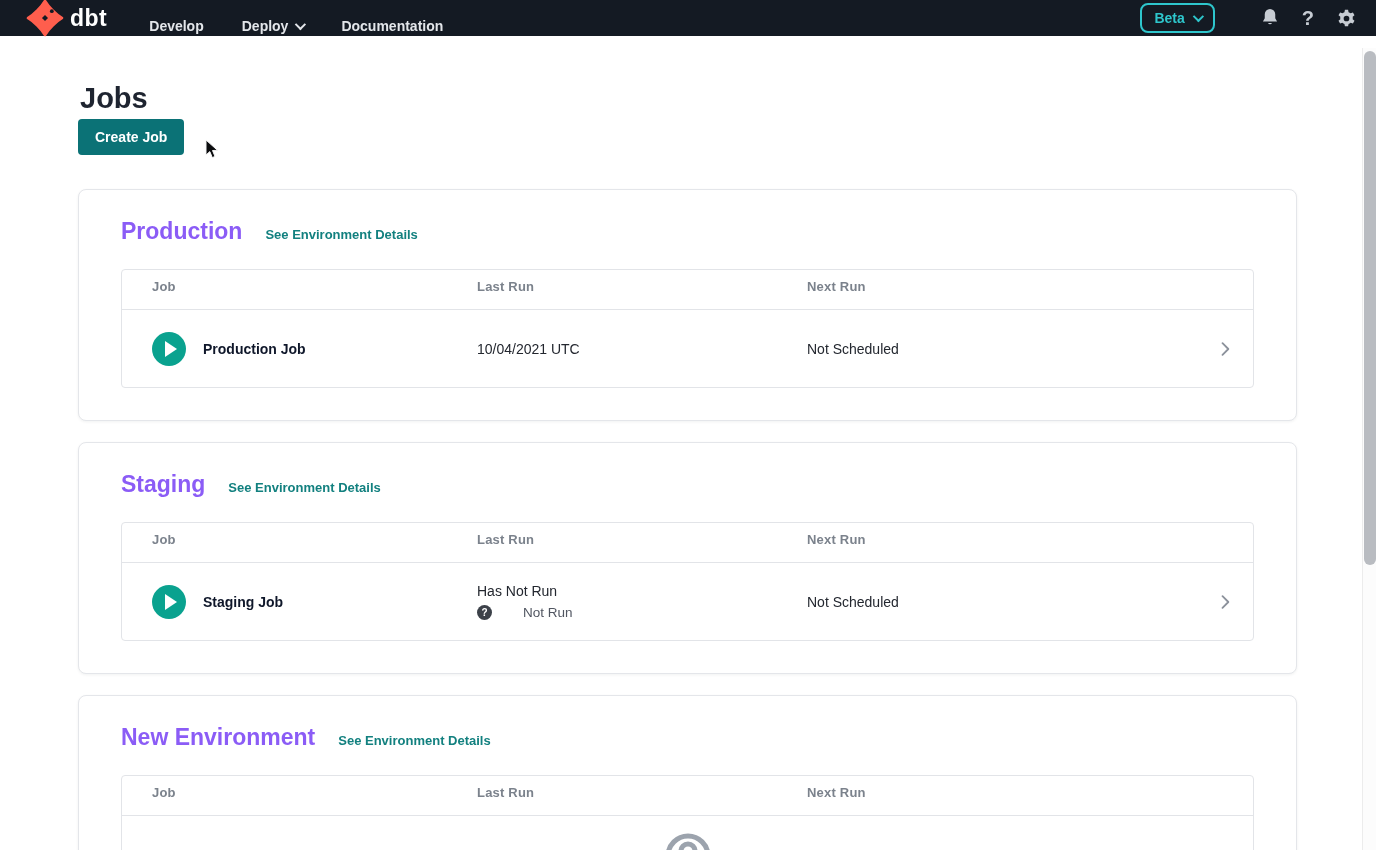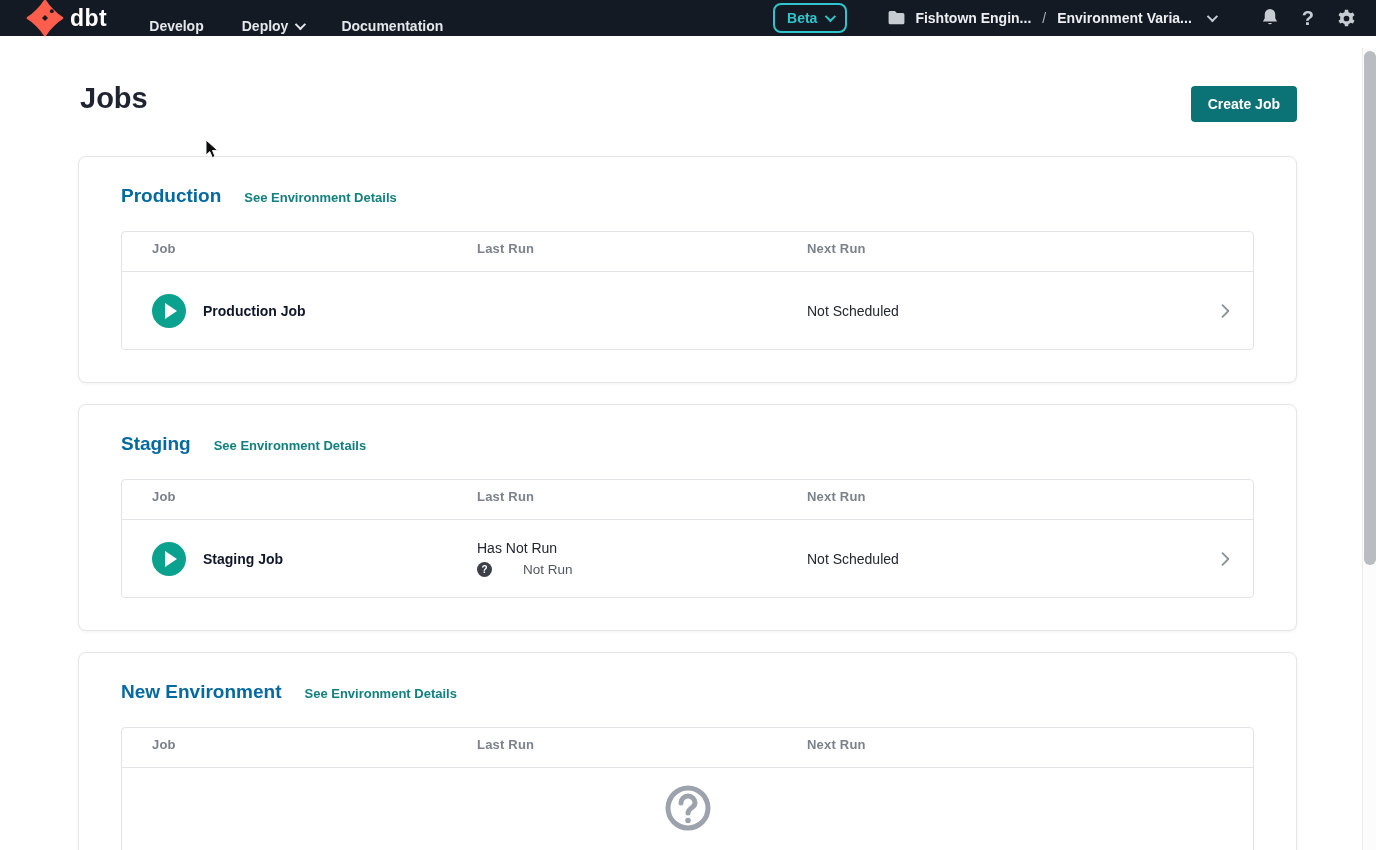--- a/index.html
+++ b/index.html
@@ -47,38 +47,38 @@
   .breadcrumb { display: flex; align-items: center; gap: 9px; color: #eceef1; font-size: 14px; font-weight: 700; }
   .breadcrumb .sep { color: #aab0b8; font-weight: 400; padding: 0 2px; }
   .breadcrumb .crumb { cursor: pointer; }
   .breadcrumb .chev { border-color: #c7ccd3; margin-left: 6px; }
   .nav-icons { display: flex; align-items: center; gap: 23px; margin-left: 6px; }
   .nav-icon { cursor: pointer; display: flex; align-items: center; }
   .help-glyph { color: #c7ccd3; font-size: 20px; font-weight: 700; line-height: 1; }
 
   
   .content { padding: 0 79px 0 78px; }
-  .page-head { display: flex; align-items: flex-start; justify-content: space-between; margin-top: 46px; margin-bottom: 34px; }
+  .page-head { display: flex; align-items: flex-start; justify-content: space-between; margin-top: 46px; margin-bottom: 34px; flex-direction: column; }
   .page-title { color: #1e2430; font-size: 29px; font-weight: 700; padding-left: 2px; }
   .create-job-btn {
     background: #0b7276; color: #ffffff; border: none; border-radius: 4px;
     font-family: "Liberation Sans", sans-serif; font-size: 14px; font-weight: 600;
     padding: 10px 17px; cursor: pointer; margin-top: 4px;
   }
 
   .env-card {
     background: #ffffff;
     border: 1px solid #e4e6ea;
     border-radius: 8px;
     box-shadow: 0 1px 3px rgba(20,26,35,0.06);
     padding: 28px 42px 32px 42px;
     margin-bottom: 21px;
   }
   .env-head { display: flex; align-items: baseline; gap: 23px; margin-bottom: 24px; }
-  .env-name { color: #0369a1; font-size: 19px; font-weight: 700; }
+  .env-name { color: #8b5cf6; font-size: 23px; font-weight: 700; }
   .env-link { color: #12807f; font-size: 13px; font-weight: 700; text-decoration: none; cursor: pointer; }
 
   .jobs-table { border: 1px solid #e2e4e8; border-radius: 4px; }
   .t-head {
     display: grid; grid-template-columns: 325px 330px 1fr 56px;
     padding: 0 0 6px 30px; height: 40px; align-items: center;
     border-bottom: 1px solid #e2e4e8;
   }
   .t-head .th { color: #7b828c; font-size: 13px; font-weight: 600; letter-spacing: 0.2px; }
   .t-row {
@@ -151,31 +151,20 @@
       <a class="nav-item">
         <span>Documentation</span>
       </a>
     </nav>
   </div>
   <div class="nav-right">
     <button class="beta-badge">
       <span>Beta</span>
       <span class="chev"></span>
     </button>
-    <div class="breadcrumb">
-      <span class="nav-icon">
-        <svg width="19" height="16" viewBox="0 0 24 20" fill="#c7ccd3">
-          <path d="M2 3 a2 2 0 0 1 2-2 h6 l2.4 2.6 H20 a2 2 0 0 1 2 2 V16 a2 2 0 0 1-2 2 H4 a2 2 0 0 1-2-2 Z"></path>
-        </svg>
-      </span>
-      <span class="crumb">Fishtown Engin...</span>
-      <span class="sep">/</span>
-      <span class="crumb">Environment Varia...</span>
-      <span class="chev"></span>
-    </div>
     <div class="nav-icons">
       <span class="nav-icon">
         <svg width="18" height="20" viewBox="0 0 24 26" fill="#c7ccd3">
           <path d="M12 1 a7 7 0 0 0-7 7 v5.2 L2.6 17.5 h18.8 L19 13.2 V8 a7 7 0 0 0-7-7 Z"></path>
           <path d="M9.4 19.5 a2.7 2.7 0 0 0 5.2 0 Z"></path>
         </svg>
       </span>
       <span class="nav-icon help-glyph">?</span>
       <span class="nav-icon">
         <svg width="19" height="19" viewBox="0 0 24 24" fill="#c7ccd3">
@@ -205,20 +194,21 @@
         <span></span>
       </div>
       <div class="t-row">
         <div class="job-cell">
           <button class="play-btn">
             <span class="play-tri"></span>
           </button>
           <span class="job-name">Production Job</span>
         </div>
         <div class="lastrun-cell">
+          <span class="lastrun-date">10/04/2021 UTC</span>
         </div>
         <div class="nextrun-cell">Not Scheduled</div>
         <div class="row-chev">
           <svg width="20" height="20" viewBox="0 0 24 24" fill="none">
             <path d="M9 5 L16 12 L9 19" stroke="#8b919b" stroke-width="2.2" stroke-linecap="round" stroke-linejoin="round"></path>
           </svg>
         </div>
       </div>
     </div>
   </section>

